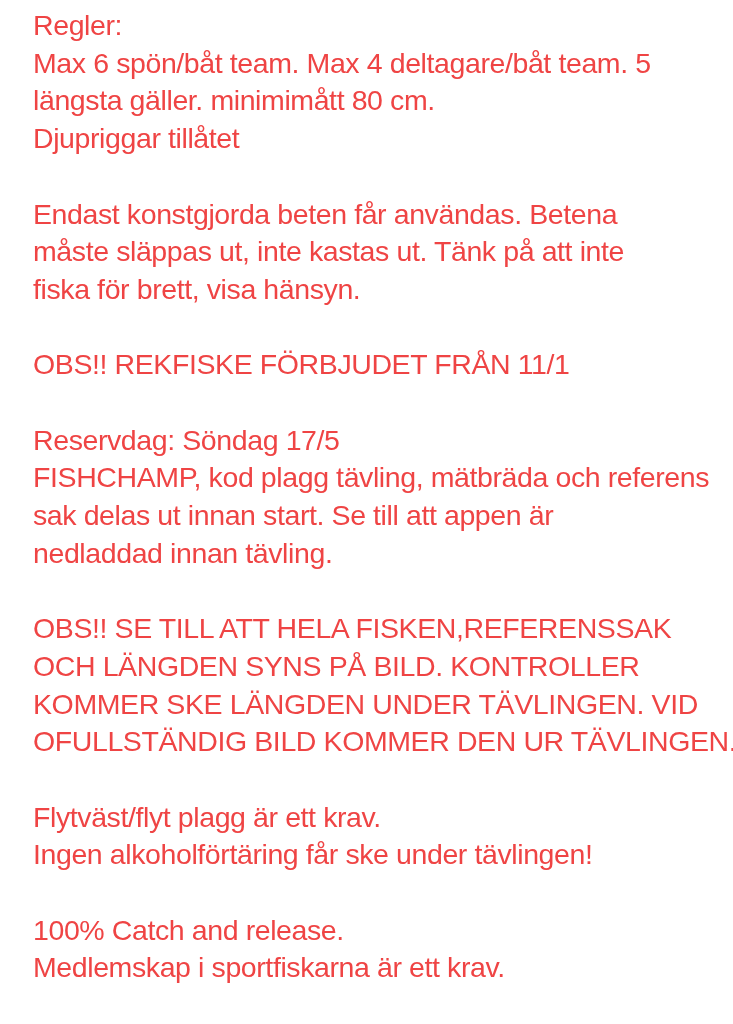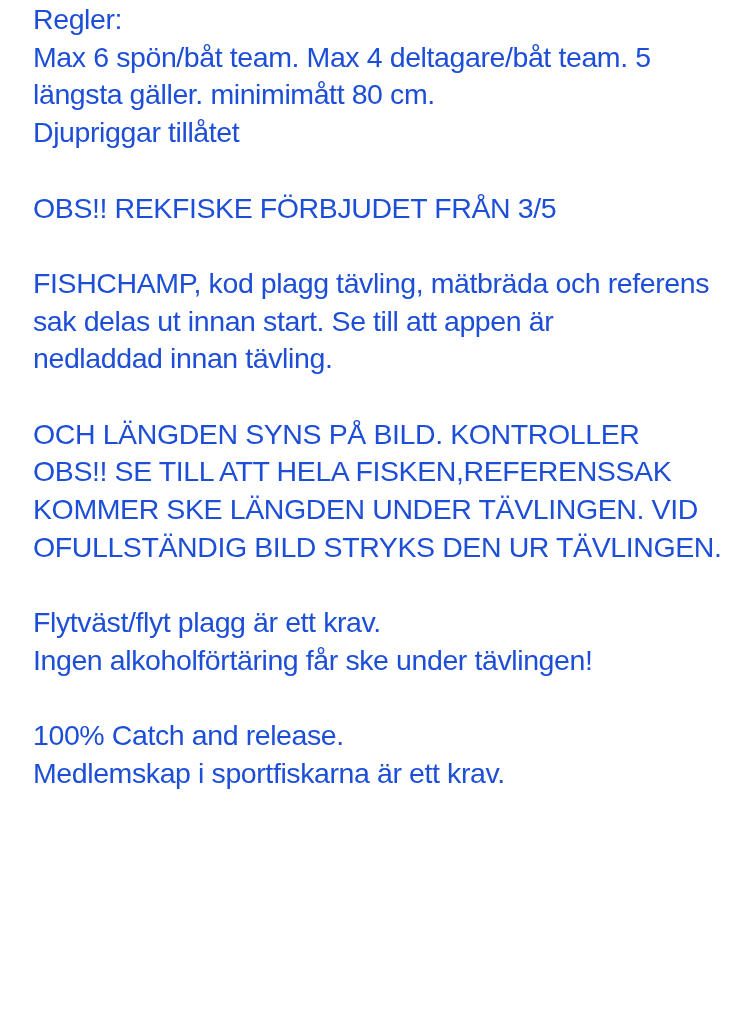--- a/index.html
+++ b/index.html
@@ -7,26 +7,26 @@
     padding: 0;
     background: #ffffff;
     width: 733px;
     height: 1024px;
     overflow: hidden;
   }
   .doc {
     box-sizing: border-box;
     width: 733px;
     height: 1024px;
-    padding: 1px 20px 0 33px;
+    padding: 7px 20px 0 33px;
     font-family: "Liberation Sans", "DejaVu Sans", sans-serif;
     font-size: 28.5px;
     line-height: 37.7px;
     letter-spacing: -0.4px;
-    color: #1d4ed8;
+    color: #ef4444;
     font-weight: 400;
     border-radius: 22px;
   }
   .para {
     margin: 0 0 37.7px 0;
   }
   .para:last-child {
     margin-bottom: 18px;
   }
   .line {
@@ -38,36 +38,42 @@
 
 <main class="doc">
 
   <section class="para">
     <div class="line">Regler:</div>
     <div class="line">Max 6 spön/båt team. Max 4 deltagare/båt team. 5</div>
     <div class="line">längsta gäller. minimimått 80 cm.</div>
     <div class="line">Djupriggar tillåtet</div>
   </section>
 
-
   <section class="para">
-    <div class="line">OBS!! REKFISKE FÖRBJUDET FRÅN 3/5</div>
+    <div class="line">Endast konstgjorda beten får användas. Betena</div>
+    <div class="line">måste släppas ut, inte kastas ut. Tänk på att inte</div>
+    <div class="line">fiska för brett, visa hänsyn.</div>
   </section>
 
   <section class="para">
+    <div class="line">OBS!! REKFISKE FÖRBJUDET FRÅN 11/1</div>
+  </section>
+
+  <section class="para">
+    <div class="line">Reservdag: Söndag 17/5</div>
     <div class="line">FISHCHAMP, kod plagg tävling, mätbräda och referens</div>
     <div class="line">sak delas ut innan start. Se till att appen är</div>
     <div class="line">nedladdad innan tävling.</div>
   </section>
 
   <section class="para">
+    <div class="line">OBS!! SE TILL ATT HELA FISKEN,REFERENSSAK</div>
     <div class="line">OCH LÄNGDEN SYNS PÅ BILD. KONTROLLER</div>
-    <div class="line">OBS!! SE TILL ATT HELA FISKEN,REFERENSSAK</div>
     <div class="line">KOMMER SKE LÄNGDEN UNDER TÄVLINGEN. VID</div>
-    <div class="line">OFULLSTÄNDIG BILD STRYKS DEN UR TÄVLINGEN.</div>
+    <div class="line">OFULLSTÄNDIG BILD KOMMER DEN UR TÄVLINGEN.</div>
   </section>
 
   <section class="para">
     <div class="line">Flytväst/flyt plagg är ett krav.</div>
     <div class="line">Ingen alkoholförtäring får ske under tävlingen!</div>
   </section>
 
   <section class="para">
     <div class="line">100% Catch and release.</div>
     <div class="line">Medlemskap i sportfiskarna är ett krav.</div>

